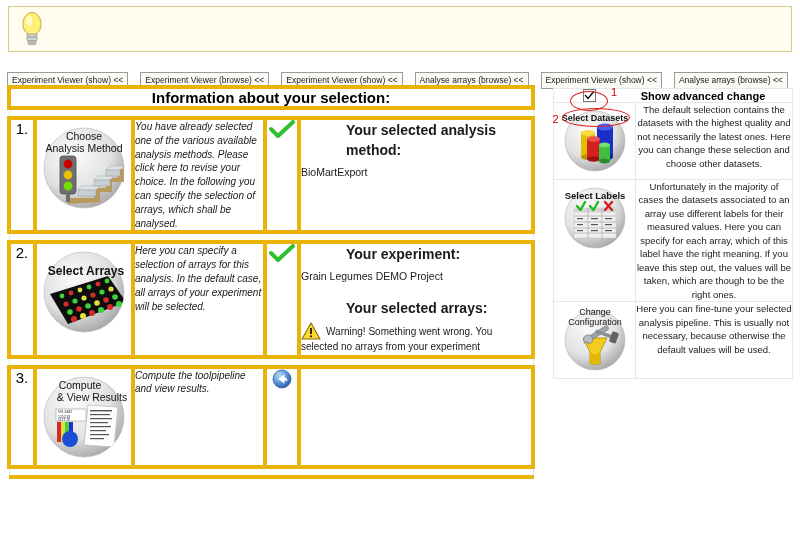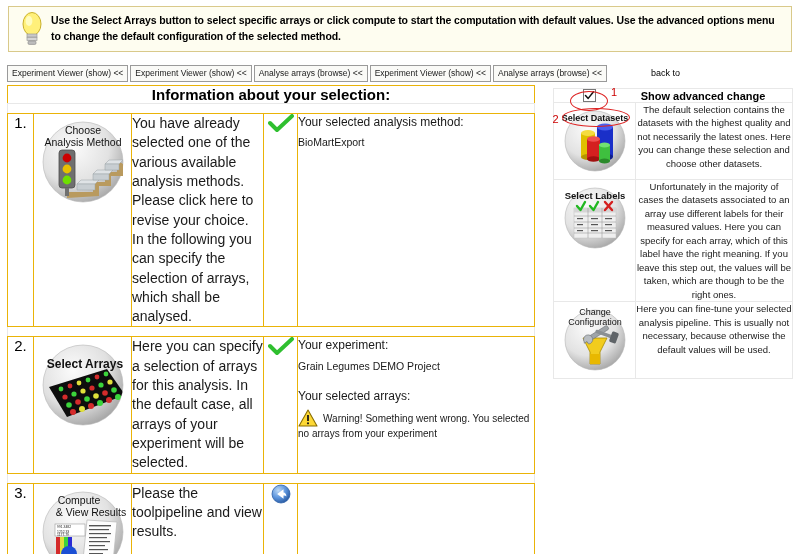--- a/index.html
+++ b/index.html
@@ -21,54 +21,54 @@
     padding: 4px 8px 4px 6px;
   }
   .bulb-wrap { width: 34px; flex: 0 0 34px; display:flex; align-items:center; justify-content:center; }
   .hint-text {
     font-size: 10.5px; color: #000; line-height: 1.5; padding-left: 2px;
     font-weight: bold; letter-spacing: -0.1px;
   }
 
   
   .crumbs {
-    position: absolute; left: 7px; top: 64px; width: 786px; height: 18px;
-    display: flex; align-items: center; gap: 2px;
+    position: absolute; left: 7px; top: 71px; width: 786px; height: 18px;
+    display: flex; align-items: center; gap: 12px;
   }
   .crumb {
     border: 1px solid #9a9a9a;
     background: #fafaf7;
     font-size: 8.5px; color: #1a1a1a;
     padding: 2px 4px 2px 4px;
     line-height: 11px;
     white-space: nowrap;
     font-family: "Liberation Sans", sans-serif;
   }
   .crumb-tail { font-size: 9px; color:#000; padding-left:4px; white-space: nowrap; margin-left: 38px; }
 
   
   .main-table {
     position: absolute; left: 7px; top: 85px; width: 528px;
     border-collapse: collapse;
     border: 1px solid #e3e3e3;
     background: #fff;
   }
-  .main-table td { border: 1px solid #eab308; vertical-align: top; padding: 0; }
+  .main-table td { border: 4px solid #eab308; vertical-align: top; padding: 0; }
   .title-cell {
     text-align: center; padding: 5px 0 6px 0;
     font-size: 15px; font-weight: bold; color: #000;
     border-bottom: 1px solid #e8e8e8 !important;
   }
   .spacer-row td { height: 10px; border-left: 1px solid #e8e8e8; border-right: 1px solid #e8e8e8; }
   .num-cell { width: 26px; text-align: center; font-size: 15px; color:#000; padding-top: 48px; }
   .icon-cell { width: 98px; padding: 6px 4px 6px 4px; text-align: center; }
-  .desc-cell { width: 132px; font-size: 14px; color:#1a1a1a; line-height: 1.38; padding: 10px 6px 10px 6px; }
+  .desc-cell { width: 132px; font-size: 10px; color:#1a1a1a; line-height: 1.38; padding: 10px 6px 10px 6px; font-style: italic; }
   .check-cell { width: 34px; text-align: center; padding-top: 42px; }
   .info-cell { font-size: 10.5px; color:#1a1a1a; line-height: 1.45; padding: 10px 8px 10px 10px; }
-  .info-head { font-weight: normal; font-size: 12px; margin-bottom: 4px; }
+  .info-head { font-weight: bold; font-size: 14px; margin-bottom: 4px; margin-left: 45px; }
   .info-val { font-size: 10.5px; margin-bottom: 14px; }
   .info-val:last-child { margin-bottom: 8px; }
   .warn-line { font-size: 10px; line-height: 1.45; }
   .warn-tri { vertical-align: -5px; margin-right: 5px; }
 
   
   .side-table {
     position: absolute; left: 553px; top: 88px; width: 240px;
     border-collapse: collapse; border: 1px solid #e3e3e3; background:#fff;
   }
@@ -98,25 +98,25 @@
   <div class="hint-banner">
     <div class="bulb-wrap">
       <svg width="22" height="36" viewBox="0 0 22 36">
         <ellipse cx="11" cy="13" rx="9" ry="11.5" fill="#fff07a" stroke="#c9b02a" stroke-width="1"></ellipse>
         <ellipse cx="8" cy="10" rx="3.4" ry="5" fill="#fffcc0"></ellipse>
         <rect x="6" y="23" width="10" height="3" fill="#c9c9c9" stroke="#9a9a9a" stroke-width="0.7"></rect>
         <rect x="6" y="26.5" width="10" height="3" fill="#d5d5d5" stroke="#9a9a9a" stroke-width="0.7"></rect>
         <rect x="7" y="30" width="8" height="3.4" rx="1.2" fill="#bdbdbd" stroke="#8f8f8f" stroke-width="0.7"></rect>
       </svg>
     </div>
-    <div class="hint-text">Use the Select Arrays button to select specific arrays or click compute to start the computation with default values. Use the advanced options menu to change the default configuration of the selected method.</div>
   </div>
 
   <div class="crumbs">
     <div class="crumb">Experiment Viewer (show) &lt;&lt;</div>
+    <div class="crumb">Experiment Viewer (browse) &lt;&lt;</div>
     <div class="crumb">Experiment Viewer (show) &lt;&lt;</div>
     <div class="crumb">Analyse arrays (browse) &lt;&lt;</div>
     <div class="crumb">Experiment Viewer (show) &lt;&lt;</div>
     <div class="crumb">Analyse arrays (browse) &lt;&lt;</div>
     <div class="crumb-tail">back to</div>
   </div>
 
   <table class="main-table">
     <tbody>
         <tr>
@@ -279,21 +279,21 @@
                   <text x="20" y="52">1177.79</text>
             </g>
             <rect x="19" y="53" width="4" height="20" fill="#d42b2b"></rect>
             <rect x="23" y="53" width="4" height="20" fill="#e0e03b"></rect>
             <rect x="27" y="53" width="4" height="20" fill="#3bd43b"></rect>
             <rect x="31" y="53" width="4" height="20" fill="#2b2bd4"></rect>
             <circle cx="32" cy="70" r="8" fill="#1b4fd4"></circle>
           </g>
         </svg>
       </td>
-      <td class="desc-cell">Please the toolpipeline and view results.</td>
+      <td class="desc-cell">Compute the toolpipeline and view results.</td>
       <td class="check-cell">
         <svg width="20" height="20" viewBox="0 0 20 20">
           <defs>
             <radialGradient id="bluegrad" cx="35%" cy="30%" r="75%">
               <stop offset="0%" stop-color="#bcd8f5"></stop>
                   <stop offset="55%" stop-color="#5d95dd"></stop>
                   <stop offset="100%" stop-color="#27589f"></stop>
             </radialGradient>
           </defs>
           <circle cx="10" cy="10" r="9" fill="url(#bluegrad)" stroke="#2c5fa8" stroke-width="0.8"></circle>

